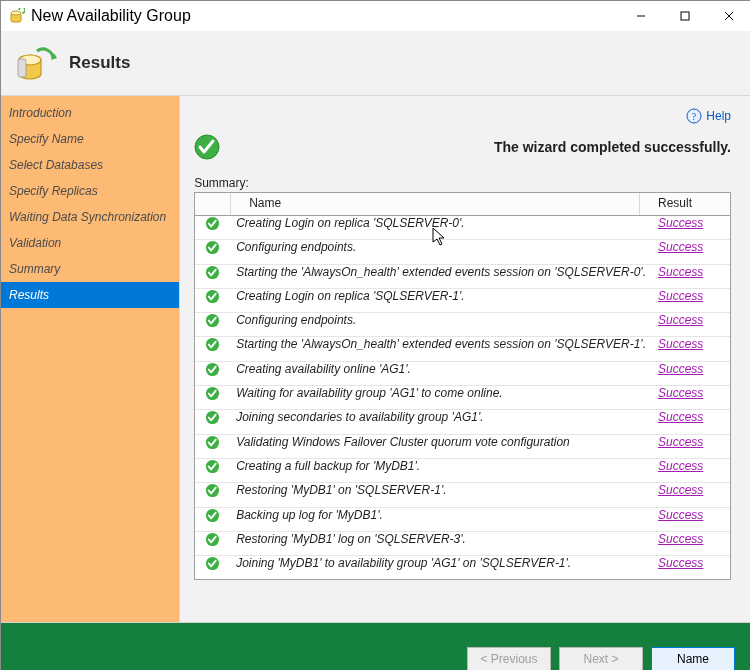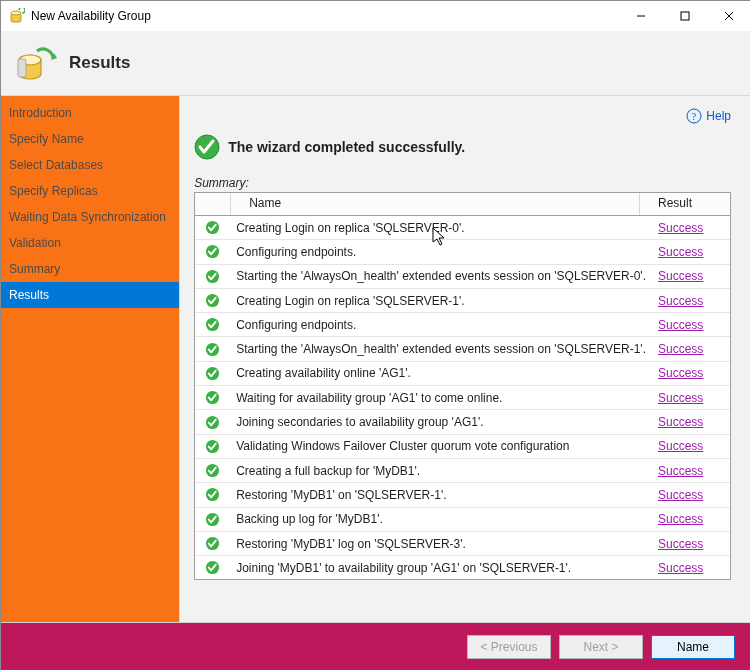--- a/index.html
+++ b/index.html
@@ -24,21 +24,21 @@
   .titlebar {
     height: 30px;
     background: #ffffff;
     display: flex;
     align-items: center;
     padding: 0 0 0 8px;
   }
   .titlebar .title {
     flex: 1;
     color: #000;
-    font-size: 12px;
+    font-size: 16px;
   }
   .title-icon {
     width: 16px; height: 16px;
     margin-right: 6px;
   }
   .win-controls {
     display: flex;
     height: 30px;
   }
   .win-btn {
@@ -72,23 +72,24 @@
 
   
   .body {
     flex: 1;
     display: flex;
     background: #f2f2f2;
     min-height: 0;
   }
   .sidebar {
     width: 189px;
-    background: #f97316;
+    background: #fdba74;
     border-right: 1px solid #d9d9d9;
     padding-top: 4px;
+    font-style: italic;
   }
   .sidebar-item {
     padding: 6px 8px;
     color: #4b4b4b;
     cursor: default;
   }
   .sidebar-item.active {
     background: #0078d7;
     color: #ffffff;
   }
@@ -112,32 +113,32 @@
     text-decoration: none;
     margin-left: 4px;
   }
   .help-icon {
     width: 16px; height: 16px;
   }
   .headline {
     display: flex;
     align-items: center;
     margin-bottom: 16px;
+    justify-content: space-between;
   }
   .headline .check {
     width: 26px; height: 26px;
     margin-right: 8px;
   }
   .headline-text {
     font-size: 14px;
     font-weight: bold;
   }
   .summary-label {
     margin-bottom: 2px;
-    font-style: italic;
   }
 
   
   .grid {
     border: 1px solid #a0a0a0;
     background: #ffffff;
     flex: 0 0 auto;
   }
   .grid-header {
     display: flex;
@@ -153,22 +154,23 @@
     padding: 3px 6px;
     border-right: 1px solid #d9d9d9;
   }
   .grid-header .cell:last-child { border-right: none; }
 
   .grid-body {
   }
   .grid-row {
     display: flex;
     height: 23.3px;
-    align-items: center;
+    align-items: flex-start;
     border-bottom: 1px solid #e5e5e5;
+    font-style: italic;
   }
   .grid-row:last-child { border-bottom: none; }
   .grid-row .cell {
     padding: 0 6px;
     overflow: hidden;
     white-space: nowrap;
     text-overflow: ellipsis;
   }
   .grid-row .col-icon {
     display: flex;
@@ -179,23 +181,23 @@
   .grid-row .col-result a {
     color: #a21caf;
     text-decoration: underline;
     margin-top: 44px;
   }
 
   
   .footer {
     height: 48px;
     border-top: 1px solid #d0d0d0;
-    background: #be185d;
-    display: flex;
-    align-items: center;
+    background: #15803d;
+    display: flex;
+    align-items: flex-end;
     justify-content: flex-end;
     padding-right: 16px;
     gap: 8px;
   }
   button.wiz {
     min-width: 84px;
     height: 24px;
     background: #e8e8e8;
     border: 1px solid #b5b5b5;
     color: #000;

